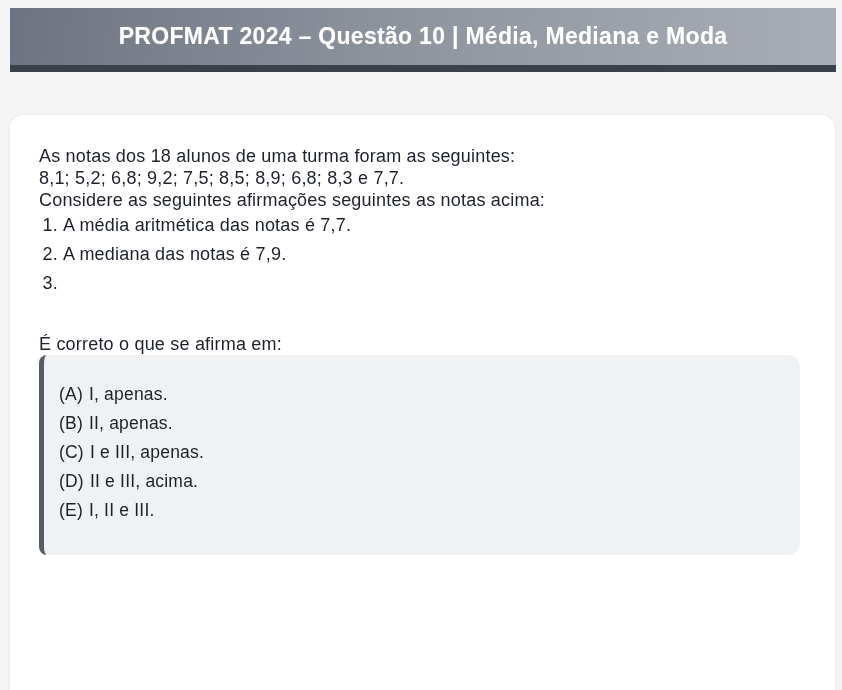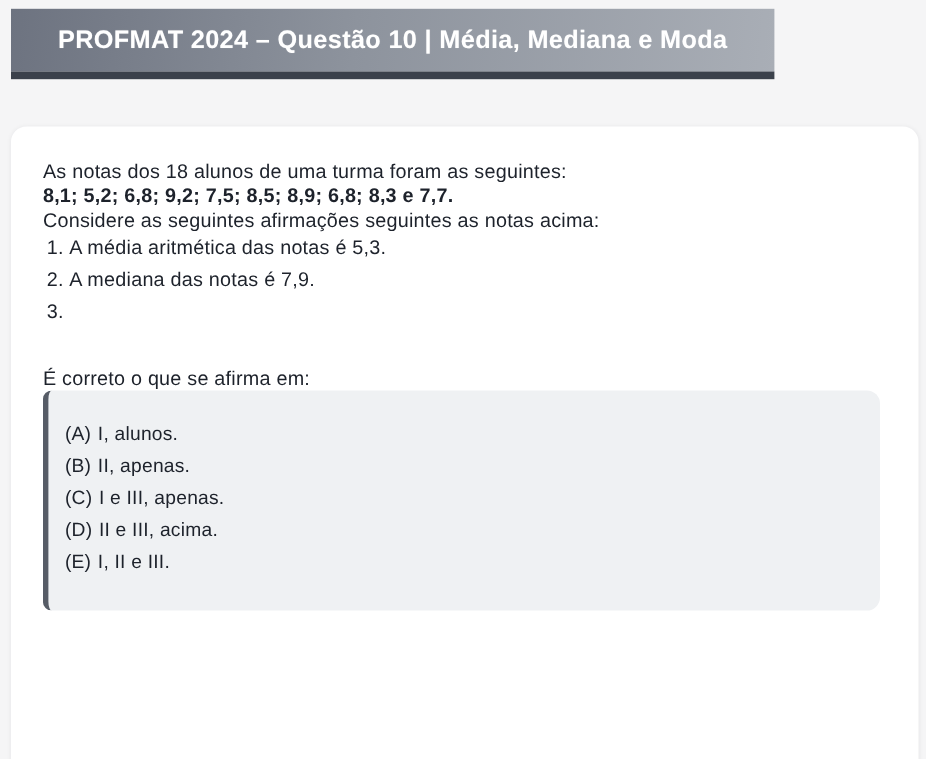--- a/index.html
+++ b/index.html
@@ -15,21 +15,21 @@
     font-family: "Liberation Sans", "DejaVu Sans", sans-serif;
     color: #1d222b;
     -webkit-font-smoothing: antialiased;
   }
 
   
   .header-bar {
     position: absolute;
     left: 10px;
     top: 8px;
-    width: 694px;
+    width: 826px;
     height: 57px;
     box-sizing: content-box;
     background: linear-gradient(97deg, #6d7380 0%, #8d939d 45%, #a9aeb6 100%);
     border-bottom: 7px solid #3b414b;
     display: flex;
     align-items: center;
     justify-content: center;
   }
   .header-title {
     color: #ffffff;
@@ -54,21 +54,21 @@
     padding: 30px 29px 0 29px;
   }
 
   .card p {
     margin: 0;
     font-size: 18px;
     line-height: 22px;
     letter-spacing: 0.2px;
   }
   .intro-text    { margin-bottom: 38px; }
-  .grades-text   { font-weight: 700; font-size: 19px; margin-bottom: 48px; letter-spacing: 0.1px; }
+  .grades-text   { font-weight: 400; font-size: 19px; margin-bottom: 48px; letter-spacing: 0.1px; }
   .consider-text { margin-bottom: 43px; }
   .prompt-text   { margin-bottom: 36px; }
 
   
   .statements {
     list-style: none;
     margin: 0 0 35px 0;
     padding: 0;
   }
   .statement {
@@ -120,37 +120,37 @@
 
   <p class="intro-text">As notas dos 18 alunos de uma turma foram as seguintes:</p>
 
   <p class="grades-text">8,1; 5,2; 6,8; 9,2; 7,5; 8,5; 8,9; 6,8; 8,3 e 7,7.</p>
 
   <p class="consider-text">Considere as seguintes afirmações seguintes as notas acima:</p>
 
   <ol class="statements">
     <li class="statement">
       <span class="stmt-num">1.</span>
-      <span class="stmt-text">A média aritmética das notas é 5,3.</span>
+      <span class="stmt-text">A média aritmética das notas é 7,7.</span>
     </li>
     <li class="statement">
       <span class="stmt-num">2.</span>
       <span class="stmt-text">A mediana das notas é 7,9.</span>
     </li>
     <li class="statement">
       <span class="stmt-num">3.</span>
     </li>
   </ol>
 
   <p class="prompt-text">É correto o que se afirma em:</p>
 
   <section class="options-box">
     <div class="option-row">
       <span class="option-letter">(A)</span>
-      <span class="option-text">I, alunos.</span>
+      <span class="option-text">I, apenas.</span>
     </div>
     <div class="option-row">
       <span class="option-letter">(B)</span>
       <span class="option-text">II, apenas.</span>
     </div>
     <div class="option-row">
       <span class="option-letter">(C)</span>
       <span class="option-text">I e III, apenas.</span>
     </div>
     <div class="option-row">

